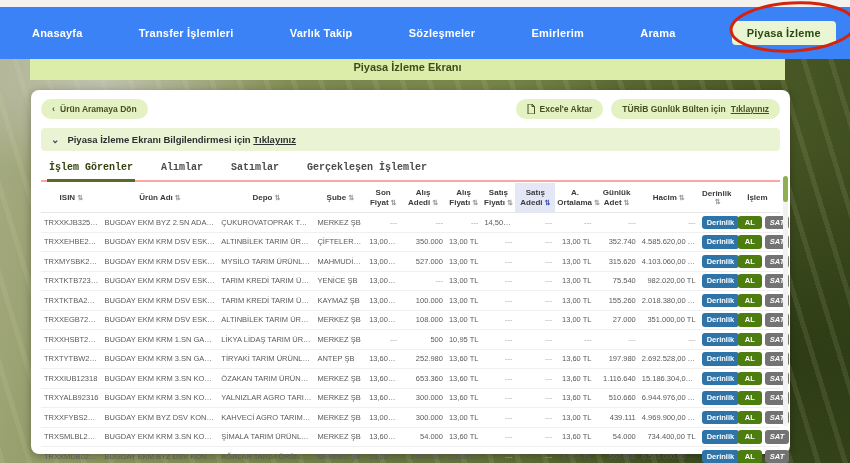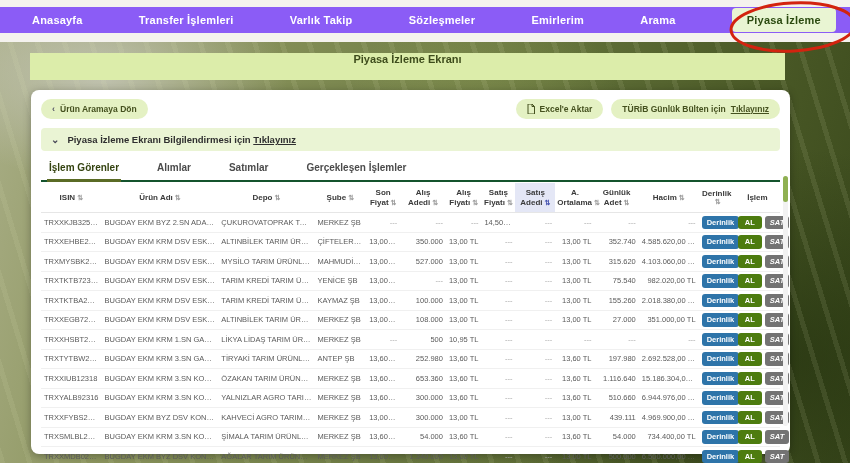--- a/index.html
+++ b/index.html
@@ -10,48 +10,48 @@
   .bg-photo { position:absolute; left:0; right:0; top:42px; bottom:0;
     background:
       repeating-linear-gradient(73deg, rgba(225,230,185,.10) 0 5px, rgba(0,0,0,0) 5px 26px),
       radial-gradient(ellipse 300px 170px at 12% 8%, rgba(205,205,196,.75), rgba(205,205,196,0) 62%),
       radial-gradient(ellipse 260px 420px at 57% 45%, rgba(170,184,104,.45), rgba(170,184,104,0) 62%),
       radial-gradient(ellipse 420px 320px at 92% 75%, rgba(28,42,10,.55), rgba(28,42,10,0) 66%),
       linear-gradient(103deg,#a8ad85 0%, #8d965f 20%, #76834b 42%, #5f6e37 62%, #4b5a27 80%, #3a491c 100%);
   }
 
   
-  .navbar { position:absolute; top:7px; left:0; width:850px; height:26px; background:#8b5cf6;
+  .navbar { position:absolute; top:7px; left:0; width:850px; height:52px; background:#3b82f6;
     display:flex; align-items:center; justify-content:space-between; padding:0 14px 0 32px; z-index:5; }
   .nav-item { color:#ffffff; font-size:11px; font-weight:bold; cursor:pointer; letter-spacing:.2px; }
   .nav-item.active { background:#e9f5d3; color:#2b4a10; padding:6px 15px; border-radius:4px; }
 
   .annotation-svg { position:absolute; top:0px; left:727px; width:123px; height:56px; z-index:9; pointer-events:none; }
 
   
   .banner { position:absolute; top:53px; left:30px; width:755px; height:27px; background:#dcedaa;
-    border-radius:0; display:flex; align-items:flex-start; justify-content:center; z-index:4;
+    border-radius:0; display:flex; align-items:center; justify-content:center; z-index:4;
     font-size:11px; font-weight:bold; color:#3e4c1c; }
 
   
   .card { position:absolute; top:90px; left:31px; width:759px; height:364px; background:#ffffff;
     border-radius:8px; box-shadow:0 2px 8px rgba(0,0,0,.3); padding:9px 10px 0 10px; z-index:4; }
 
   .card-toolbar { display:flex; justify-content:space-between; align-items:center; }
   .pill { background:#e4f1c3; color:#45511f; font-size:8.5px; font-weight:bold; border-radius:11px;
     padding:5px 11px; display:flex; align-items:center; gap:5px; cursor:pointer; white-space:nowrap; }
   .pill .chev { font-size:9px; color:#556; }
   .toolbar-right { display:flex; gap:8px; }
   .link-underline { text-decoration:underline; }
 
   .info-bar { margin-top:9px; background:#eaf4d4; border-radius:4px; padding:6px 10px;
     font-size:9.5px; font-weight:bold; color:#2f2f2f; display:flex; align-items:center; gap:8px; }
   .info-bar .chevron { font-size:10px; color:#445; line-height:6px; }
 
-  .tabs { margin-top:7px; display:flex; gap:34px; padding:0 6px; border-bottom:2px solid #14532d; }
+  .tabs { margin-top:7px; display:flex; gap:24px; padding:0 6px; border-bottom:2px solid #fca5a5;font-family:Liberation Mono, monospace; }
   .tab { font-size:10px; font-weight:bold; color:#4b4b4b; padding:4px 2px 6px; cursor:pointer; }
   .tab.active { color:#33420f; border-bottom:3px solid #5a6b25; margin-bottom:-2px; }
 
   table { width:100%; border-collapse:collapse; table-layout:fixed; margin-top:1px; }
   thead th { font-size:8px; font-weight:bold; color:#3a3a3a; padding:5px 2px; text-align:center;
     vertical-align:middle; line-height:1.2; border-bottom:1px solid #e6e6e6; }
   thead th.sorted { background:#e4e7f6; }
   .sort-icon { color:#9a9a9a; font-size:7px; margin-left:2px; }
   th.sorted .sort-icon { color:#4350af; }
   th .stack { display:block; }

